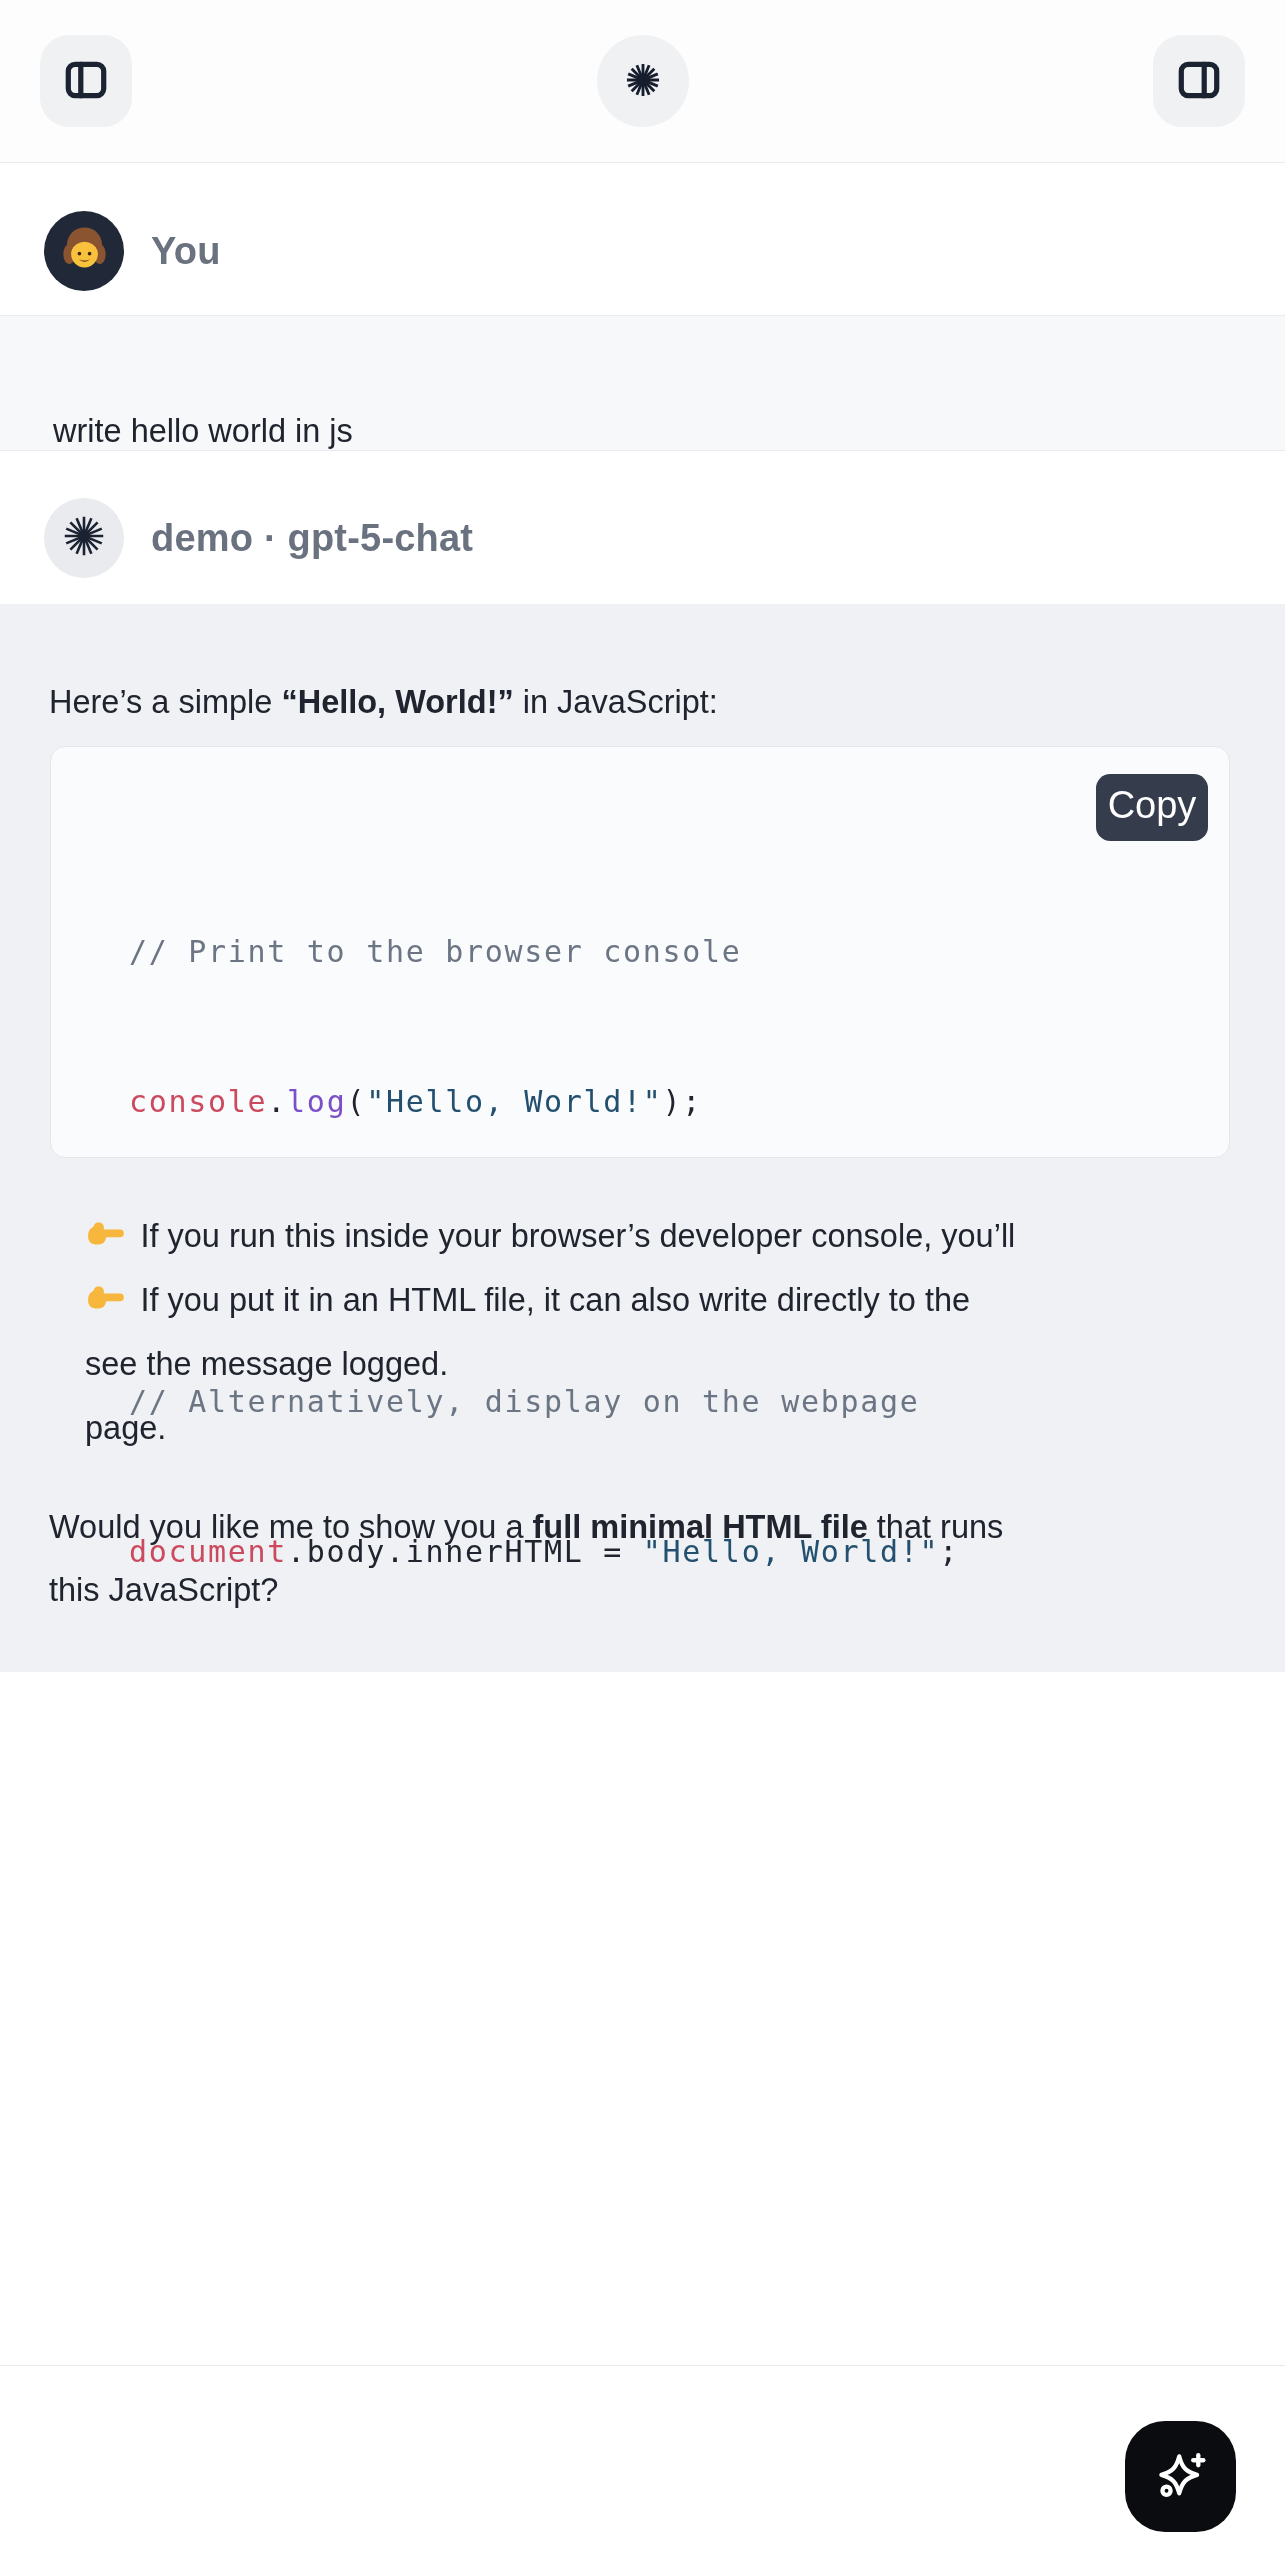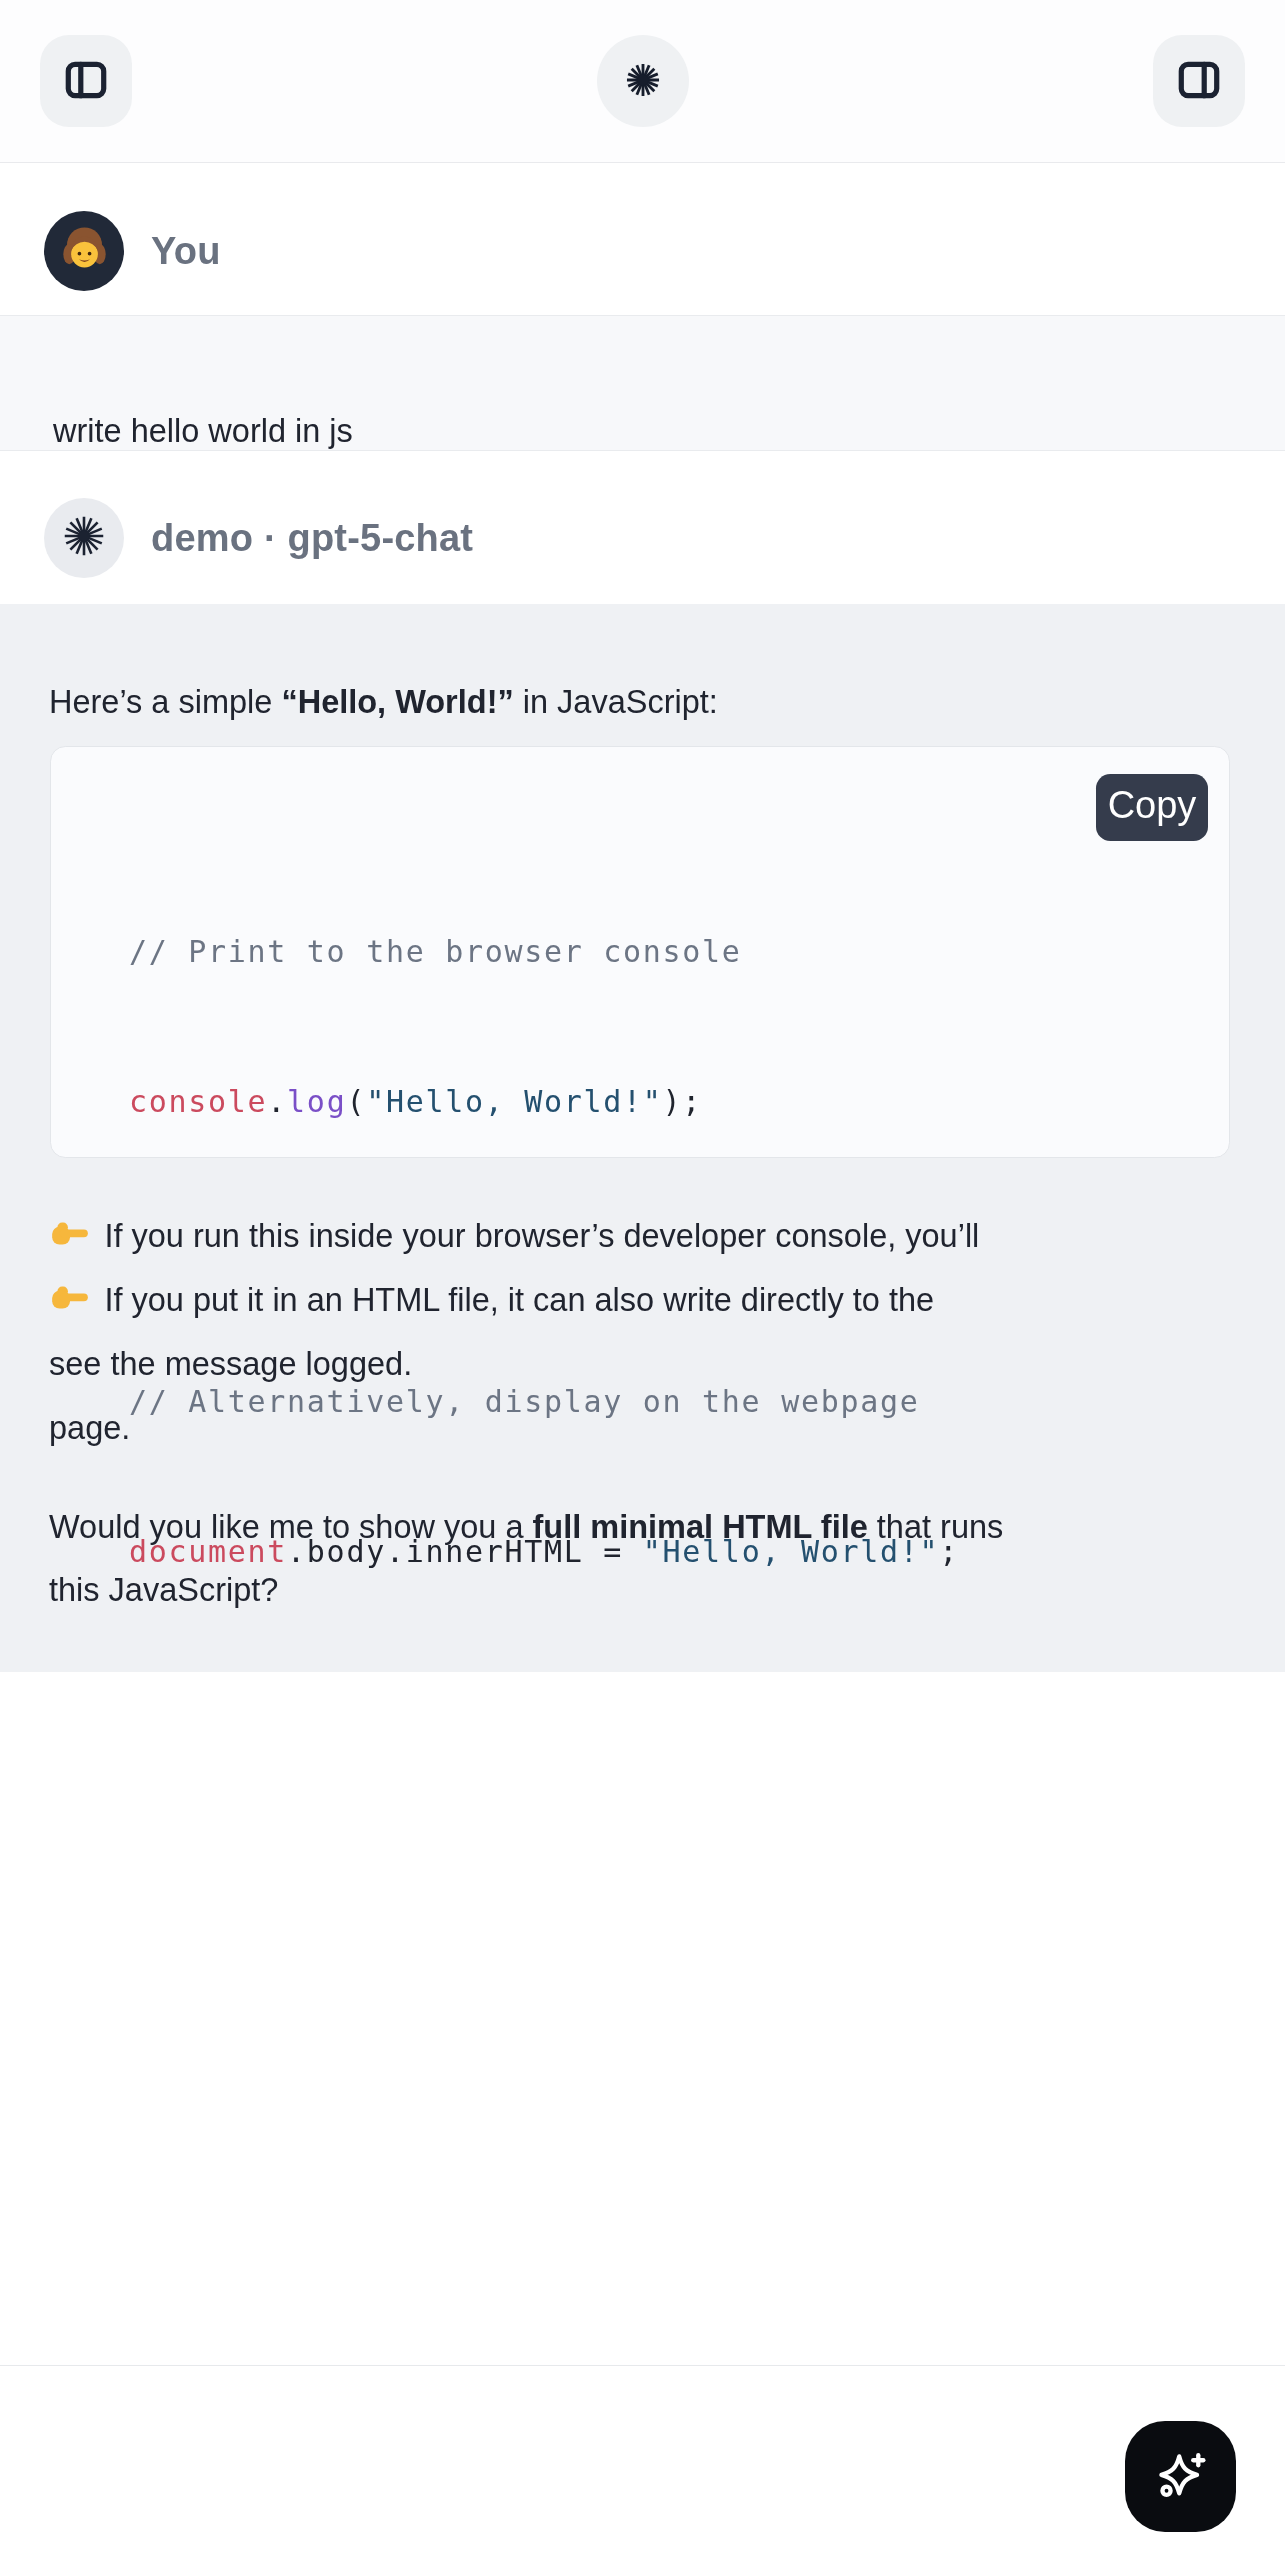--- a/index.html
+++ b/index.html
@@ -46,21 +46,21 @@
     white-space:pre;color:#20242e;}
   .cl{height:50px;}
   .tok-comment{color:#6c7584;}
   .tok-ident{color:#cb4a5e;}
   .tok-func{color:#7a4fc7;}
   .tok-string{color:#24506f;}
   .tok-punct{color:#20242e;}
 
   
   .tips{top:1204px;left:49px;}
-  .tline{height:64px;display:flex;align-items:center;}
+  .tline{height:64px;display:flex;align-items:center;margin-left:36px;}
   .hand{margin-right:13.4px;flex:0 0 auto;}
   .question{top:1509px;left:49px;}
   .qline{height:63px;display:flex;align-items:flex-start;}
 
   
   .composer{top:2365px;left:0;width:1285px;height:211px;background:#ffffff;border-top:1.9px solid #e7e9ec;}
   .msg-input{position:absolute;top:45px;left:53px;width:1049px;height:135px;box-sizing:border-box;
     border:1.9px solid #d8dbe0;border-radius:38px;background:#ffffff;padding:0 38px 0 46px;
     font-family:"Liberation Sans",sans-serif;font-size:32.5px;color:#20242f;outline:none;}
   .msg-input::placeholder{color:#a6adb8;opacity:1;}

